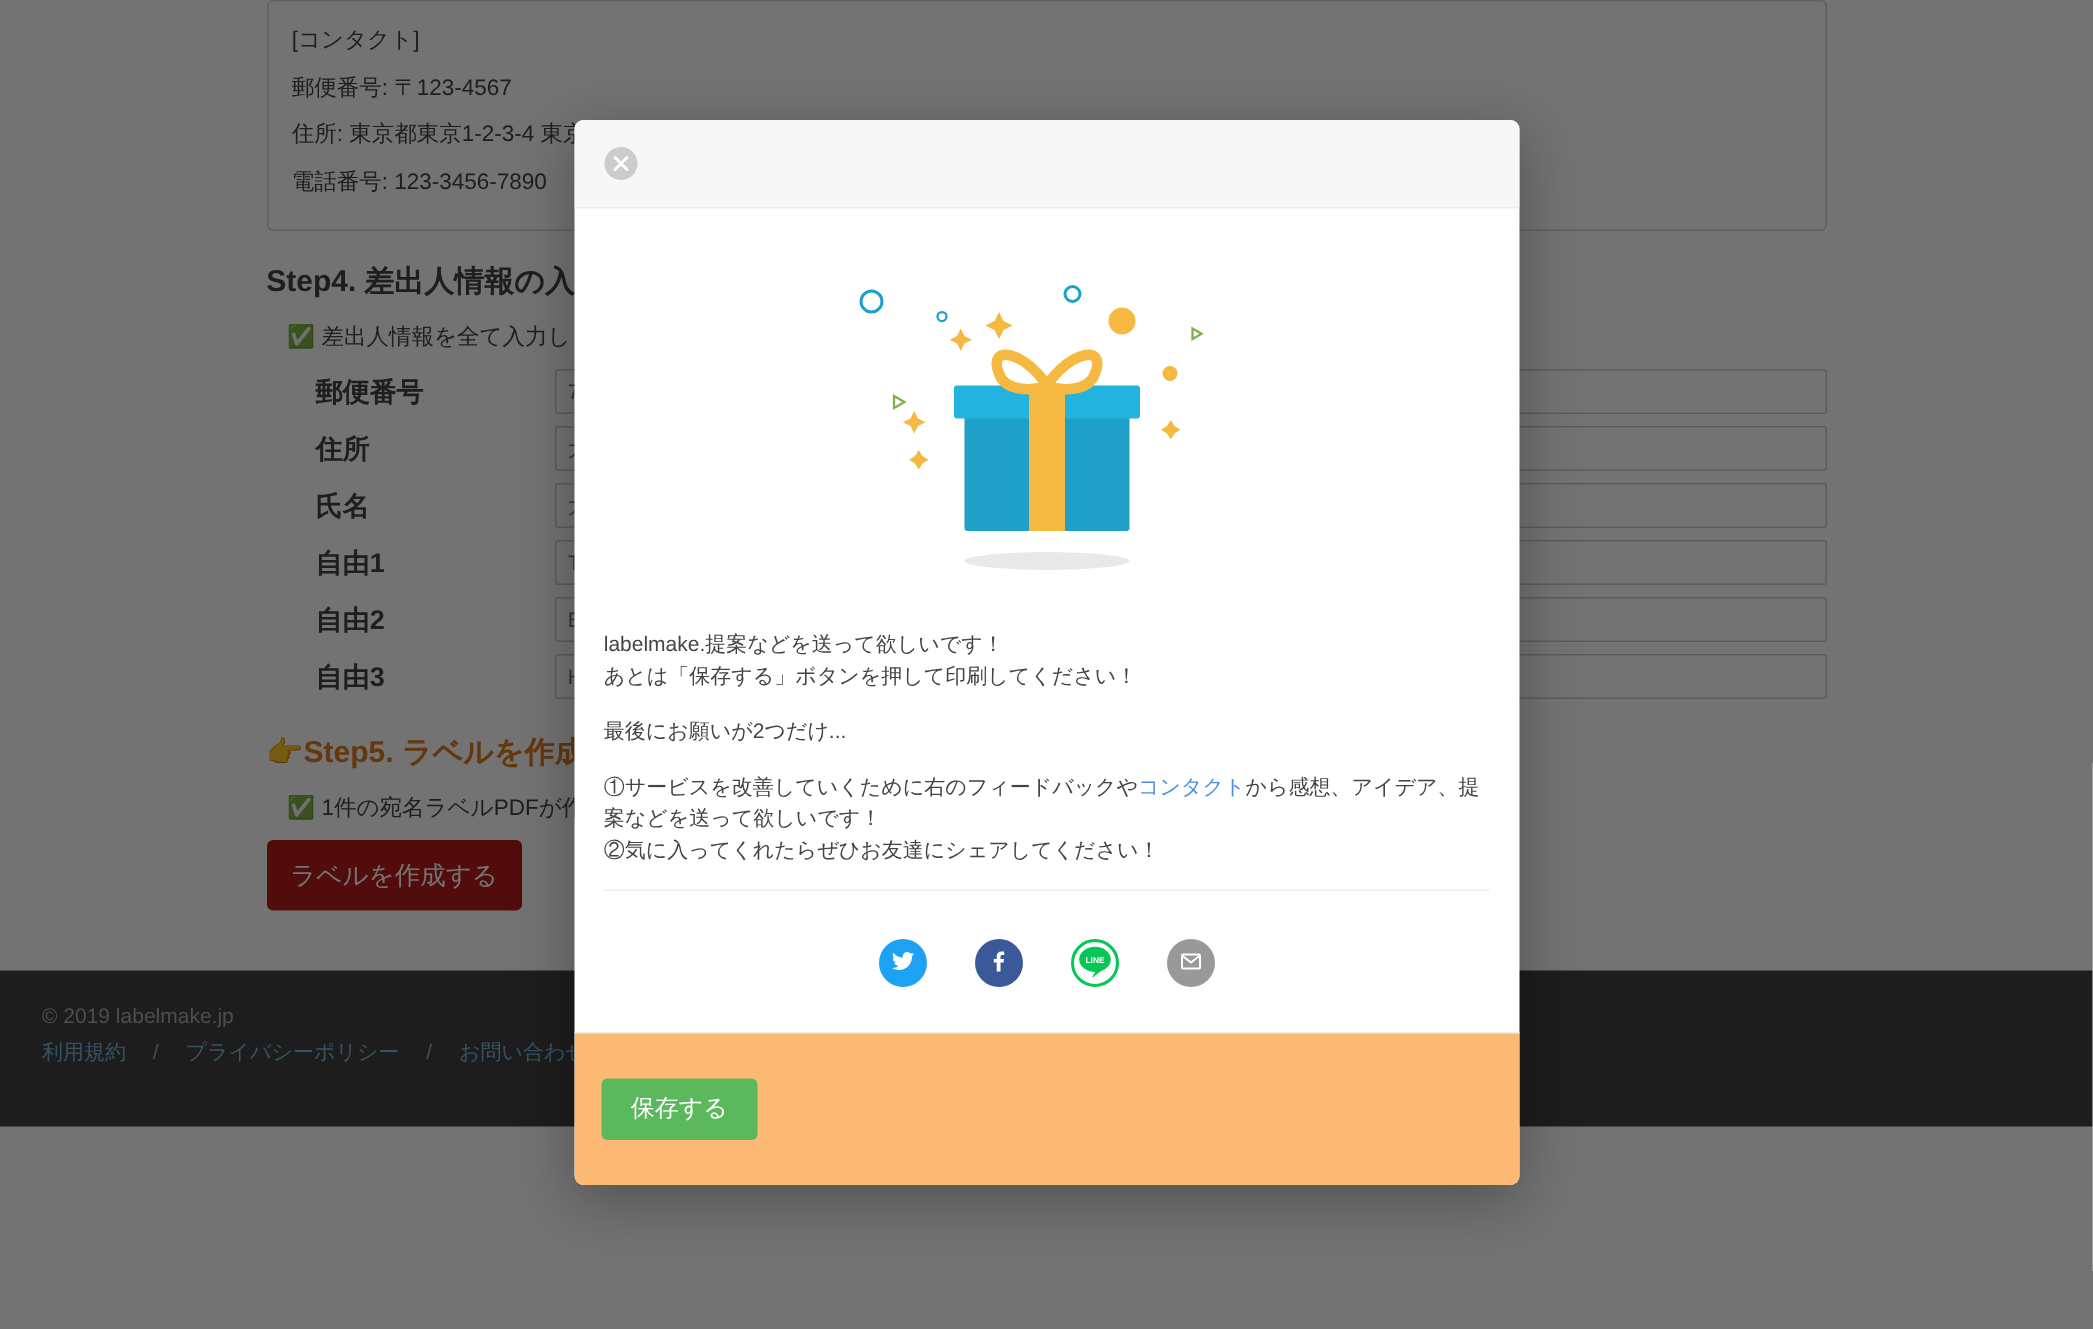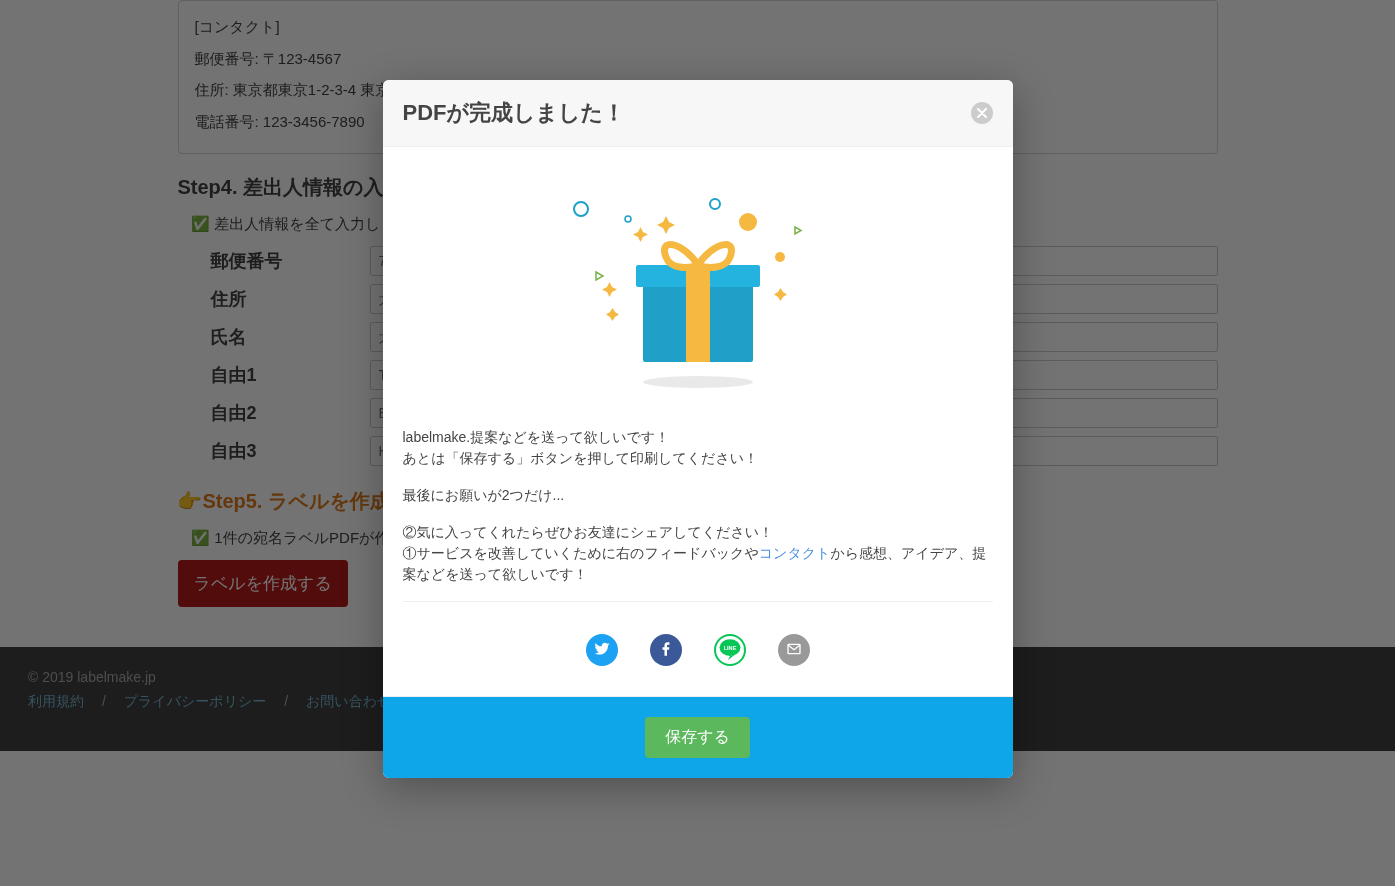--- a/index.html
+++ b/index.html
@@ -170,25 +170,25 @@
       cursor: pointer;
       display: flex;
       align-items: center;
       justify-content: center;
     }
     .twitter { background: #1da1f2; }
     .facebook { background: #3b5998; }
     .line { background: #fff; border: 2px solid #06c755; }
     .email { background: #999; }
     .modal-footer {
-      background: #0ea5e9;
+      background: #fdba74;
       border-top: 1px solid #eee;
-      padding: 20px 18px;
-      display: flex;
-      justify-content: center;
+      padding: 30px 18px;
+      display: flex;
+      justify-content: flex-start;
     }
     .save-button {
       background: #5cb85c;
       color: #fff;
       border: none;
       border-radius: 4px;
       padding: 10px 20px;
       font-size: 16px;
       cursor: pointer;
     }
@@ -248,21 +248,20 @@
         <span class="footer-sep">/</span>
         <a href="#">お問い合わせ</a>
       </div>
     </div>
   </div>
 </div>
 
 <div class="overlay">
   <div class="modal">
     <div class="modal-header">
-      <div class="modal-title">PDFが完成しました！</div>
       <button class="close-btn">
         <span>
           <svg width="10" height="10" viewBox="0 0 10 10">
               <path d="M1 1 L9 9 M9 1 L1 9" stroke="#fff" stroke-width="2" stroke-linecap="round"></path>
             </svg>
         </span>
       </button>
     </div>
     <div class="modal-body">
       <div class="illust">
@@ -292,24 +291,24 @@
       </div>
 
       <div class="modal-text">
         <div>labelmake.提案などを送って欲しいです！</div>
         <div>あとは「保存する」ボタンを押して印刷してください！</div>
       </div>
       <div class="modal-text">
         <div>最後にお願いが2つだけ...</div>
       </div>
       <div class="modal-text">
-        <div>②気に入ってくれたらぜひお友達にシェアしてください！</div>
         <div>
           <span>①サービスを改善していくために右のフィードバックや</span><a href="#">コンタクト</a><span>から感想、アイデア、提案などを送って欲しいです！</span>
         </div>
+        <div>②気に入ってくれたらぜひお友達にシェアしてください！</div>
       </div>
       <hr class="modal-divider">
 
       <div class="share-row">
         <button class="share-btn twitter">
           <span>
             <svg width="16" height="16" viewBox="0 0 24 24" fill="#fff">
                 <path d="M23 4.6c-.8.4-1.7.6-2.6.8.9-.6 1.6-1.5 2-2.5-.9.5-1.9.9-2.9 1.1-.9-.9-2-1.5-3.3-1.5-2.5 0-4.5 2-4.5 4.5 0 .4 0 .7.1 1C8 8 4.6 6.1 2.3 3.2c-.4.7-.6 1.5-.6 2.3 0 1.6.8 3 2 3.8-.7 0-1.4-.2-2-.6v.1c0 2.2 1.6 4 3.6 4.4-.4.1-.8.2-1.2.2-.3 0-.6 0-.9-.1.6 1.8 2.3 3.1 4.3 3.1-1.6 1.2-3.6 2-5.7 2H1c2 1.3 4.4 2 7 2 8.4 0 13-7 13-13v-.6c.9-.6 1.6-1.4 2.3-2.3z"></path>
               </svg>
           </span>

